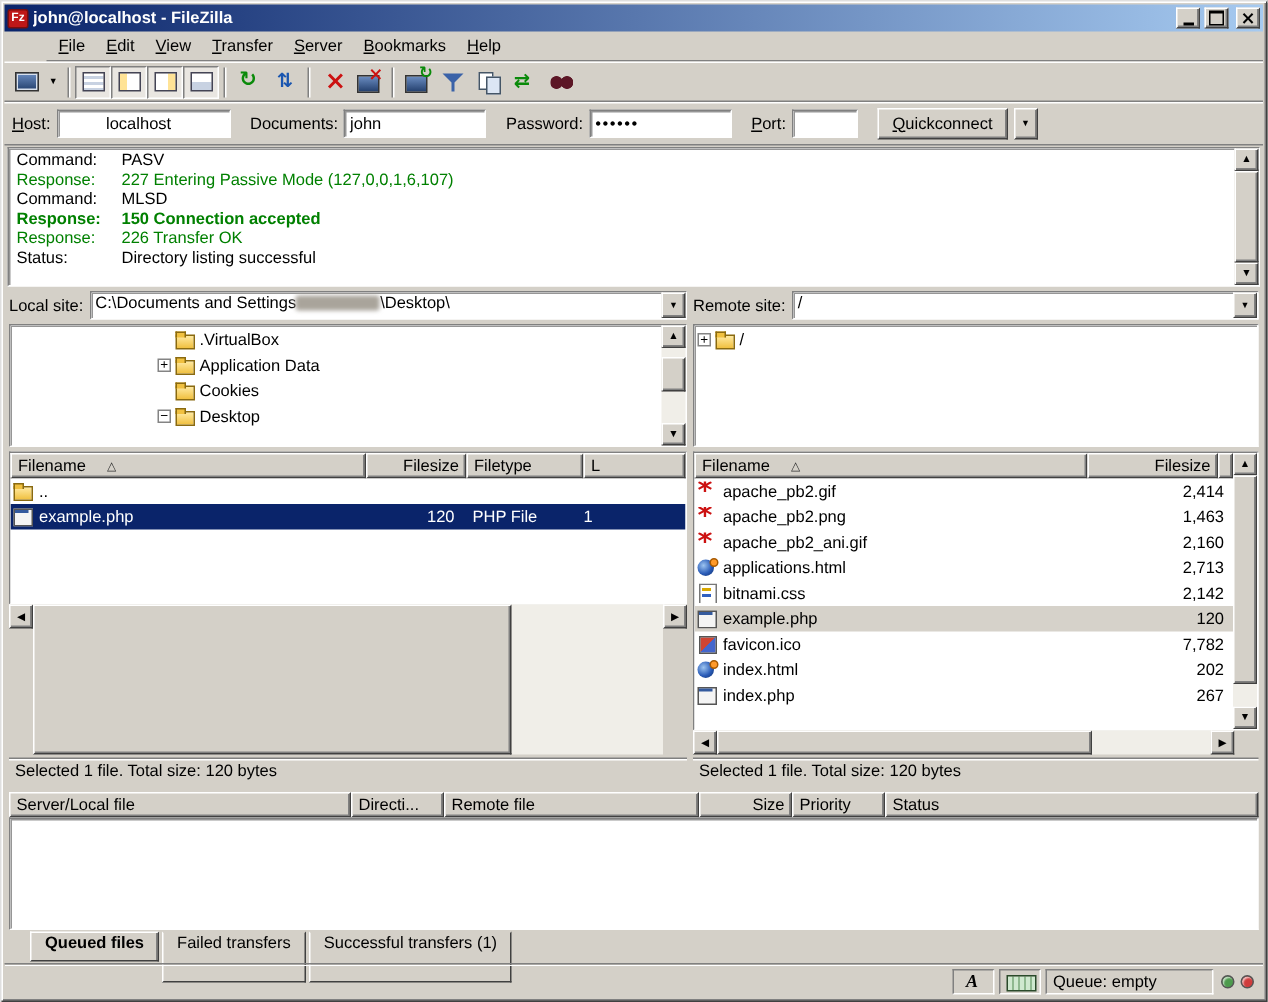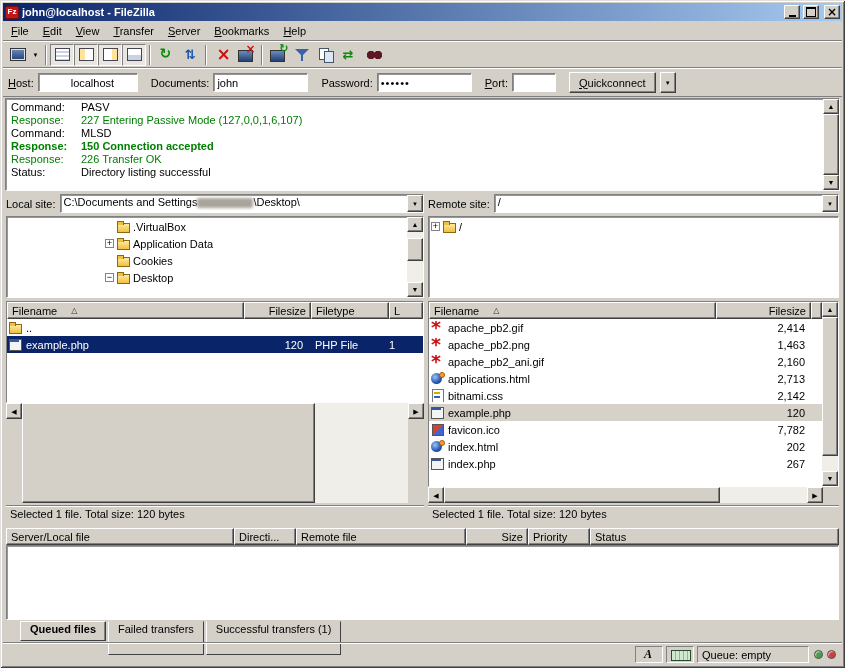--- a/index.html
+++ b/index.html
@@ -22,21 +22,21 @@
   .tb-btn{width:16px;height:14px;flex:none;background:#d4d0c8;border:1px solid;
     border-color:#fff #404040 #404040 #fff;box-shadow:inset -1px -1px 0 #808080;
     display:flex;align-items:center;justify-content:center;position:relative;}
   .tb-close{margin-left:2px;}
   .tb-min::before{content:"";width:7px;height:2px;background:#000;margin-top:7px;}
   .tb-max::before{content:"";width:8px;height:7px;border:1px solid #000;border-top-width:2px;}
   .tb-close::before{content:"×";font:bold 12px/10px "DejaVu Sans",sans-serif;}
 
   
   .menubar{height:20px;flex:none;display:flex;align-items:center;padding:0 1px;
-    border-bottom:1px solid #808080;}
+    border-bottom:1px solid #808080;margin-left:28px;}
   .mitem{display:inline-block;padding:3px 7px 2px;cursor:default;}
   .mitem::first-letter{text-decoration:underline;}
 
   
   .toolbar{height:27px;flex:none;display:flex;align-items:center;padding:1px 2px;
     border-top:1px solid #fff;border-bottom:1px solid #808080;}
   .tbtn{width:24px;height:22px;flex:none;display:flex;align-items:center;justify-content:center;
     border:1px solid transparent;}
   .tbtn.pressed{border-color:#808080 #fff #fff #808080;background:#e9e6e1;}
   .tcaret{width:13px;}
@@ -78,21 +78,21 @@
                radial-gradient(circle at 11px 6px,#5c1626 4px,transparent 4.5px);}
 
   
   .qc{height:29px;flex:none;display:flex;align-items:center;gap:4px;padding:0 5px;
     border-top:1px solid #fff;border-bottom:1px solid #808080;}
   .lbl{display:inline-block;white-space:nowrap;}
   .accel::first-letter{text-decoration:underline;}
   .txt{height:19px;background:#fff;border:1px solid;border-color:#808080 #fff #fff #808080;
     box-shadow:inset 1px 1px 0 rgba(64,64,64,.55);padding:1px 3px;font-size:11px;
     font-family:"Liberation Sans",sans-serif;outline:none;}
-  .w-host{width:100px;padding-left:32px;} .w-user{width:95px;} .w-pass{width:95px;letter-spacing:1px;} .w-port{width:44px;}
+  .w-host{width:116px;padding-left:32px;} .w-user{width:95px;} .w-pass{width:95px;letter-spacing:1px;} .w-port{width:44px;}
   .gap{margin-left:9px;}
   .btn{height:21px;background:#d4d0c8;border:1px solid;border-color:#fff #404040 #404040 #fff;
     box-shadow:inset -1px -1px 0 #808080;display:inline-flex;align-items:center;justify-content:center;}
   .qcbtn{padding:0 9px;margin-left:9px;}
   .qcdrop{width:16px;}
   .qcdrop::after{content:"▼";font-size:6px;}
 
   
   .log{height:93px;flex:none;margin:1px 2px 0;display:flex;
     border:1px solid;border-color:#808080 #fff #fff #808080;
@@ -116,21 +116,21 @@
   .sbthumb{position:absolute;background:#d4d0c8;border:1px solid;
     border-color:#fff #404040 #404040 #fff;box-shadow:inset -1px -1px 0 #808080;}
   .thumb-full{left:0;top:0;width:100%;height:100%;}
   .thumb-tree{left:0;width:100%;top:12%;height:46%;}
   .thumb-tall{left:0;width:100%;top:0;height:90%;}
   .thumb-h{top:0;height:100%;left:0;width:76%;}
 
   
   .panes{height:332px;flex:none;display:flex;gap:4px;padding:2px 3px 0;}
   .pane{display:flex;flex-direction:column;min-width:0;}
-  .pane.local{width:418px;flex:none;}
+  .pane.local{width:452px;flex:none;}
   .pane.remote{flex:1;}
   .siterow{height:21px;flex:none;display:flex;align-items:center;gap:4px;}
   .combo{flex:1;height:19px;display:flex;align-items:stretch;background:#fff;
     border:1px solid;border-color:#808080 #fff #fff #808080;
     box-shadow:inset 1px 1px 0 rgba(64,64,64,.55);}
   .combo .val{flex:1;padding:1px 3px;white-space:nowrap;overflow:hidden;}
   .combo .drop{width:16px;flex:none;background:#d4d0c8;border:1px solid;
     border-color:#fff #404040 #404040 #fff;box-shadow:inset -1px -1px 0 #808080;
     display:flex;align-items:center;justify-content:center;}
   .combo .drop::after{content:"▼";font-size:6px;}

